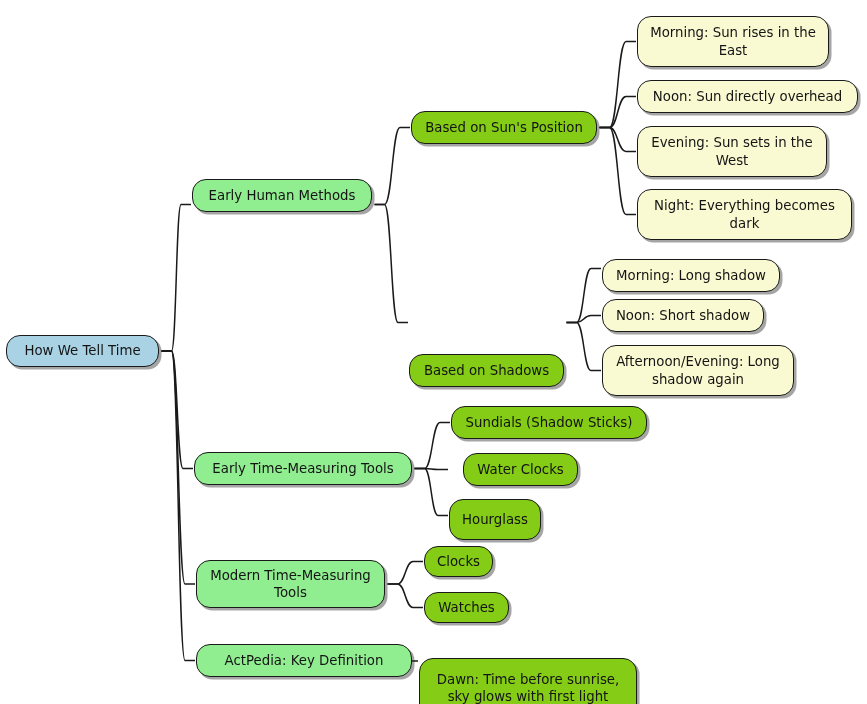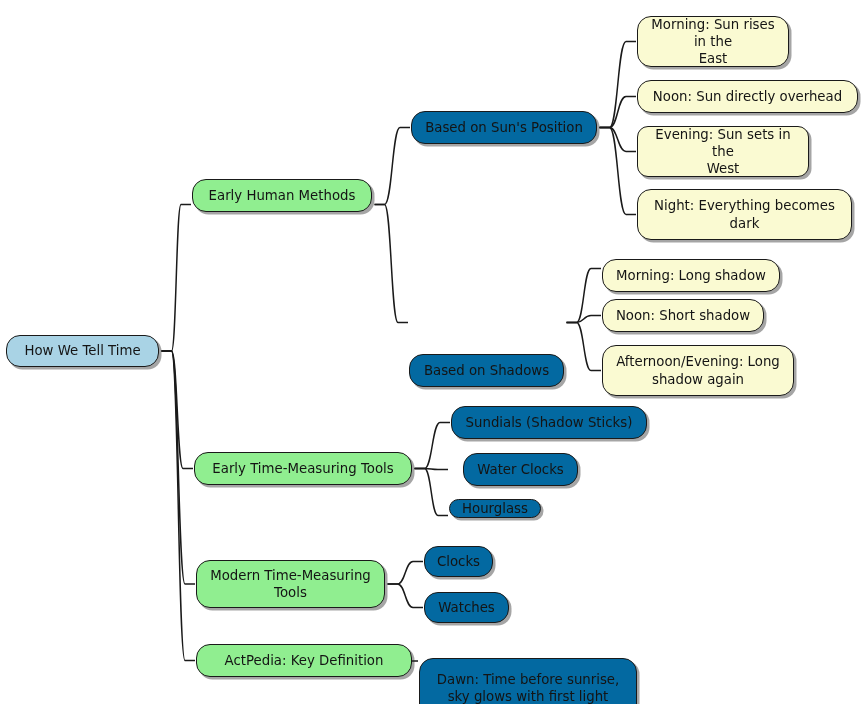--- a/index.html
+++ b/index.html
@@ -37,21 +37,21 @@
     border-radius: 14px;
     color: #141414;
     font-size: 13.3px;
     line-height: 1.28;
     padding: 2px 8px;
     box-shadow: 2.5px 2.5px 0.5px rgba(40,40,40,0.42);
     white-space: pre-line;
   }
   .node.root    { background: #a9d3e5; }
   .node.green   { background: #90ee90; }
-  .node.pink    { background: #0369a1; }
+  .node.pink    { background: #84cc16; }
   .node.yellow  { background: #fafad2; }
 </style>
 </head>
 <body>
 
 <div id="canvas">
   <svg id="edges" viewBox="0 0 867 704" xmlns="http://www.w3.org/2000/svg">
       <path d="M 161.5 351 L 171.5 351 C 176.25 351, 176.25 204.5, 181 204.5 L 191 204.5" fill="none" stroke="#1a1a1a" stroke-width="1.5"></path>
       <path d="M 161.5 351 L 171.5 351 C 177.25 351, 177.25 468.5, 183 468.5 L 193 468.5" fill="none" stroke="#1a1a1a" stroke-width="1.5"></path>
       <path d="M 161.5 351 L 171.5 351 C 178.25 351, 178.25 584, 185 584 L 195 584" fill="none" stroke="#1a1a1a" stroke-width="1.5"></path>
@@ -76,29 +76,29 @@
       <div class="node root" style="left: 6px; top: 335px; width: 153px; height: 32px;">How We Tell Time</div>
       <div class="node green" style="left: 192px; top: 179px; width: 180px; height: 33px;">Early Human Methods</div>
       <div class="node green" style="left: 194px; top: 452px; width: 218px; height: 33px;">Early Time-Measuring Tools</div>
       <div class="node green" style="left: 196px; top: 560px; width: 189px; height: 48px;">Modern Time-Measuring
 Tools</div>
       <div class="node green" style="left: 196px; top: 644px; width: 216px; height: 33px;">ActPedia: Key Definition</div>
       <div class="node pink" style="left: 411px; top: 111px; width: 186px; height: 33px;">Based on Sun's Position</div>
       <div class="node pink" style="left: 409px; top: 306px; width: 155px; height: 33px; margin-top: 48px;">Based on Shadows</div>
       <div class="node pink" style="left: 451px; top: 406px; width: 196px; height: 33px;">Sundials (Shadow Sticks)</div>
       <div class="node pink" style="left: 449px; top: 453px; width: 115px; height: 33px; margin-left: 14px;">Water Clocks</div>
-      <div class="node pink" style="left: 449px; top: 499px; width: 92px; height: 19px; text-align: center;">Hourglass</div>
+      <div class="node pink" style="left: 449px; top: 499px; width: 92px; height: 41px; text-align: center;">Hourglass</div>
       <div class="node pink" style="left: 424px; top: 546px; width: 69px; height: 31px;">Clocks</div>
       <div class="node pink" style="left: 424px; top: 592px; width: 85px; height: 31px;">Watches</div>
       <div class="node pink" style="left: 419px; top: 637px; width: 218px; height: 60px; margin-top: 21px;">Dawn: Time before sunrise,
 sky glows with first light</div>
-      <div class="node yellow" style="left: 637px; top: 16px; width: 152px; height: 51px;">Morning: Sun rises in the
+      <div class="node yellow" style="left: 637px; top: 16px; width: 192px; height: 51px;">Morning: Sun rises in the
 East</div>
       <div class="node yellow" style="left: 637px; top: 80px; width: 221px; height: 33px;">Noon: Sun directly overhead</div>
-      <div class="node yellow" style="left: 637px; top: 126px; width: 172px; height: 51px; border-radius: 11px;">Evening: Sun sets in the
+      <div class="node yellow" style="left: 637px; top: 126px; width: 190px; height: 51px;">Evening: Sun sets in the
 West</div>
       <div class="node yellow" style="left: 637px; top: 189px; width: 215px; height: 51px;">Night: Everything becomes
 dark</div>
       <div class="node yellow" style="left: 602px; top: 259px; width: 178px; height: 33px;">Morning: Long shadow</div>
       <div class="node yellow" style="left: 602px; top: 299px; width: 162px; height: 33px;">Noon: Short shadow</div>
       <div class="node yellow" style="left: 602px; top: 345px; width: 192px; height: 51px;">Afternoon/Evening: Long
 shadow again</div>
     </div>
 </div>
 

